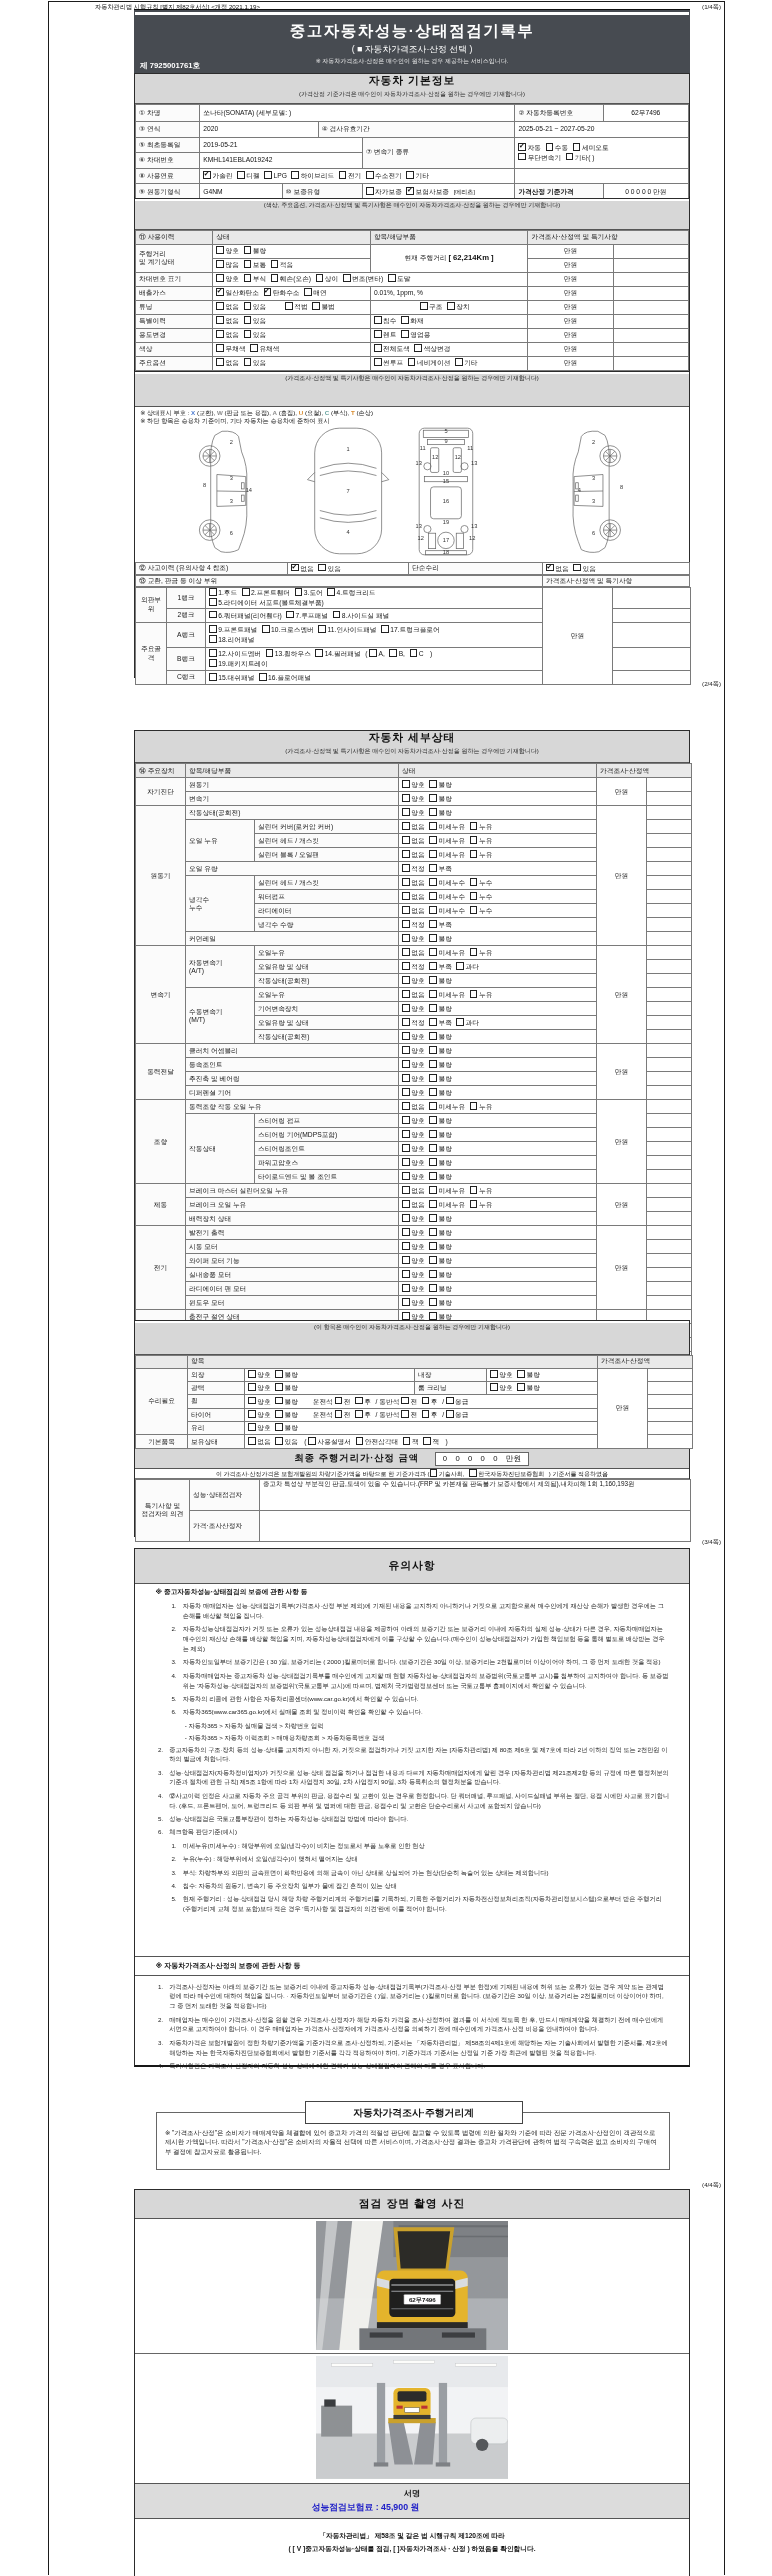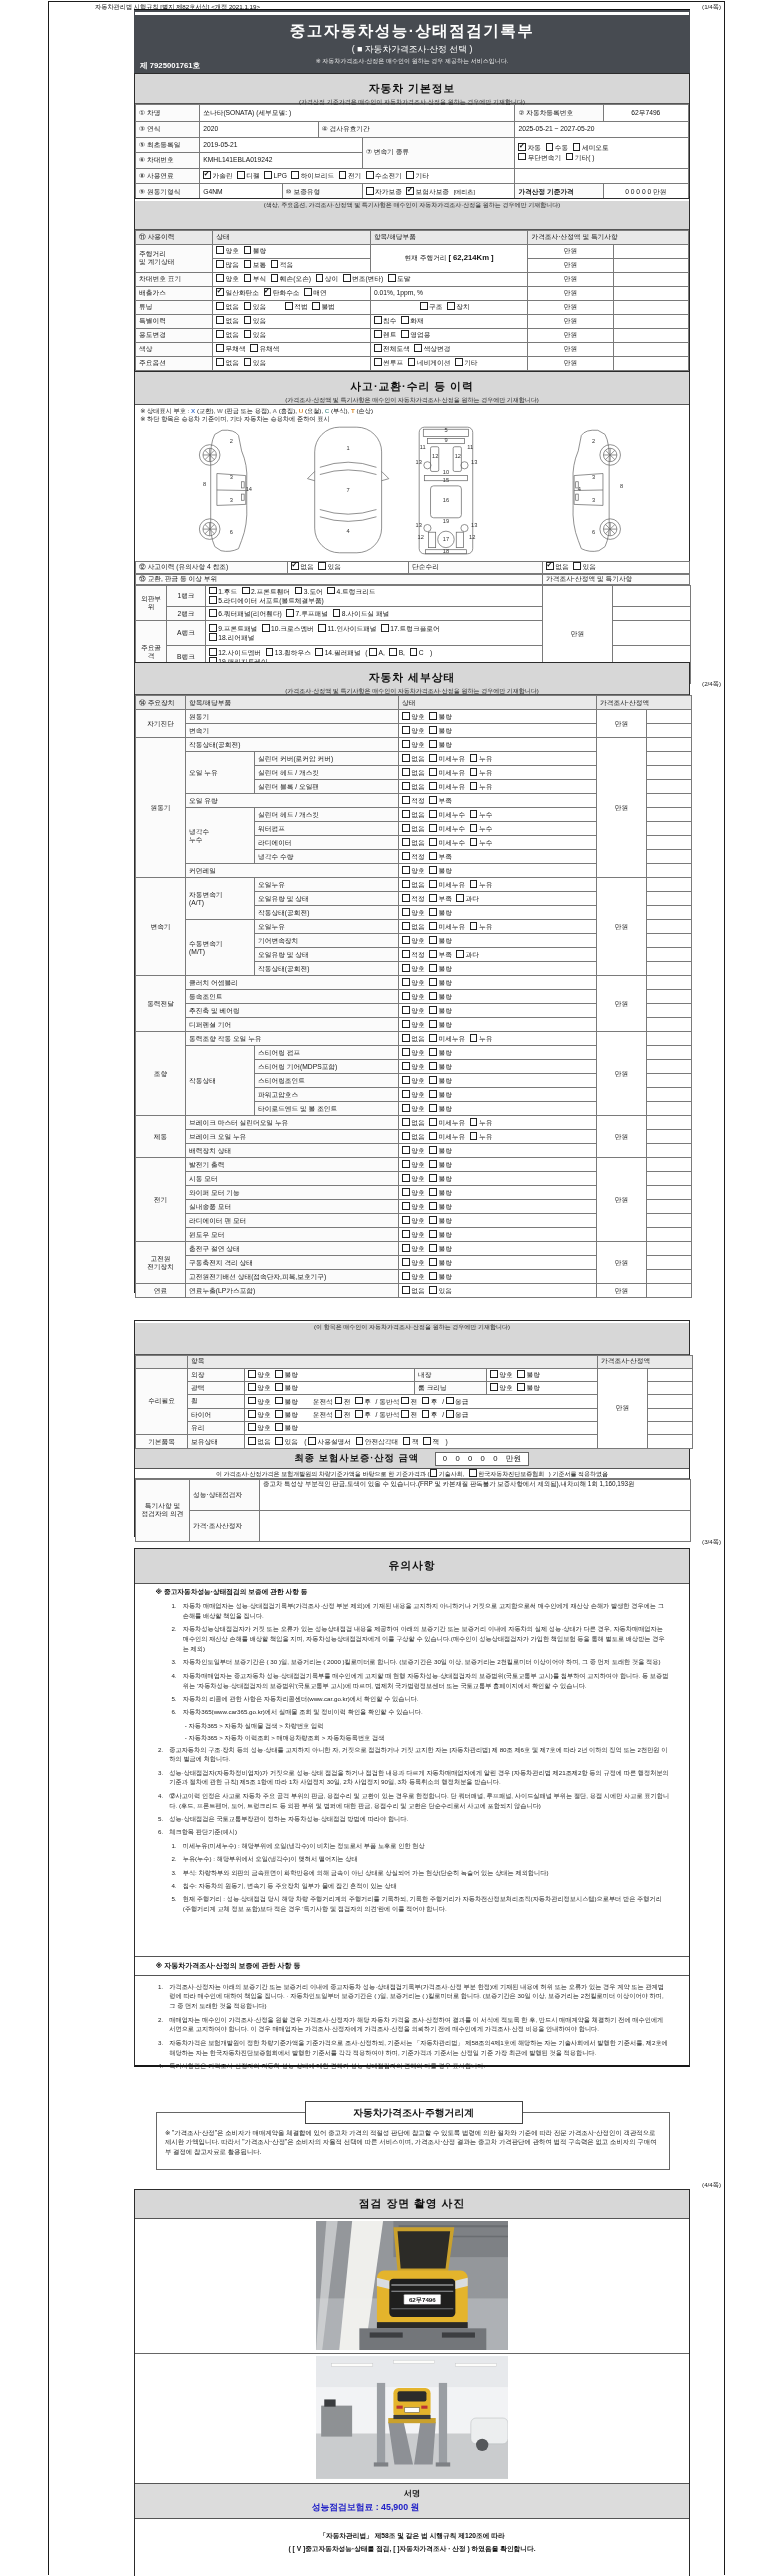--- a/index.html
+++ b/index.html
@@ -4,21 +4,21 @@
 <style>
   html,body{margin:0;padding:0;background:#fff}
   body{width:773px;height:2576px;position:relative;font-family:"Liberation Sans","DejaVu Sans",sans-serif;color:#111;font-size:6.7px}
   #page{position:absolute;left:0;top:0;width:773px;height:2576px;overflow:hidden;background:#fff}
   .abs{position:absolute}
   .frame{background:#1b1b1b}
   .pmark{font-size:6.2px;color:#222;text-align:right;width:62px}
   
   .sec{position:absolute;left:134px;width:556px;border:1px solid #2c2c2c;border-bottom:2.6px solid #171717;background:#fff;box-sizing:border-box}
   .band{background:#d7d7d7;border-bottom:0.5px solid #555;text-align:center}
-  .band .t{font-weight:bold;font-size:10.8px;padding-top:8px;letter-spacing:1px}
+  .band .t{font-weight:bold;font-size:10.8px;padding-top:0;letter-spacing:1px}
   .band .s{font-size:6px;margin-top:1.5px;color:#222}
   
   #titlebox{position:absolute;left:134px;top:9.3px;width:556px;height:64px;background:#474b51;border-top:1px solid #111;box-sizing:border-box}
   #titlebox .stripe{height:3.6px;background:#fff;margin:1.5px 1px 0 1px}
   #titlebox .bigt{color:#fff;font-size:15.5px;font-weight:bold;text-align:center;margin-top:5.2px;letter-spacing:1.5px}
   #titlebox .sub{color:#fff;font-size:8.8px;text-align:center;margin-top:2.1px}
   #titlebox .note{color:#eee;font-size:6px;text-align:center;margin-top:1.5px}
   #docno{position:absolute;left:140px;top:61px;color:#fff;font-size:7.7px;font-weight:bold}
   
   table{border-collapse:collapse;table-layout:fixed;width:100%}
@@ -206,21 +206,20 @@
               <td class="rt">만원</td>
               <td></td>
             </tr>
           </tbody>
         </table>
       </div>
   </div>
 
   <div class="sec" style="top:371px;height:307px">
     <div class="band" style="height:32px">
-      <div class="t">사고·교환·수리 등 이력</div>
       <div class="s">(가격조사·산정액 및 특기사항은 매수인이 자동차가격조사·산정을 원하는 경우에만 기재합니다)</div>
     </div>
     <div style="padding:2.1px 5.2px 0 5.2px;font-size:6.2px;line-height:8.2px">
       <div id="legend1"><span>※ 상태표시 부호 : </span><span class="legend-k" style="color: rgb(74, 122, 208);">X</span><span> (교환), </span><span class="legend-k" style="color: rgb(138, 138, 138);">W</span><span> (판금 또는 용접), </span><span class="legend-k" style="color: rgb(138, 138, 138);">A</span><span> (흠집), </span><span class="legend-k" style="color: rgb(217, 138, 43);">U</span><span> (요철), </span><span class="legend-k" style="color: rgb(106, 165, 160);">C</span><span> (부식), </span><span class="legend-k" style="color: rgb(217, 138, 43);">T</span><span> (손상)</span></div>
       <div id="legend2">※ 하단 항목은 승용차 기준이며, 기타 자동차는 승용차에 준하여 표시</div>
     </div>
     <div style="height:137px;text-align:center">
       <svg id="carDiag" width="453" height="133" viewBox="0 0 880 258" style="font-size:13px">
           <g stroke="#666" fill="none" stroke-width="1.4">
             <g transform="translate(30,8)">
@@ -388,21 +387,21 @@
               <td class="lb ctr">C랭크</td>
               <td><span class="cbw"><span class="cb"></span><span>15.대쉬패널</span></span><span class="cbw"><span class="cb"></span><span>16.플로어패널</span></span></td>
               <td></td>
             </tr>
           </tbody>
         </table>
       </div>
   </div>
   <div class="abs pmark" style="left:659px;top:680px">(2/4쪽)</div>
 
-  <div class="sec" style="top:662px;height:631px">
+  <div class="sec" style="top:730px;height:631px">
     <div class="band" style="height:31px">
       <div class="t">자동차 세부상태</div>
       <div class="s">(가격조사·산정액 및 특기사항은 매수인이 자동차가격조사·산정을 원하는 경우에만 기재합니다)</div>
     </div>
     <div id="dT">
         <table>
           <colgroup>
             <col style="width: 50px;">
             <col style="width: 69px;">
             <col style="width: 144px;">
@@ -710,21 +709,21 @@
             <tr style="height: 14px;">
               <td class="lb ctr">기본품목</td>
               <td class="lb">보유상태</td>
               <td colspan="3"><span class="cbw"><span class="cb"></span><span>없음</span></span><span class="cbw"><span class="cb"></span><span>있음</span></span> ( <span class="cbw"><span class="cb"></span><span>사용설명서</span></span><span class="cbw"><span class="cb"></span><span>안전삼각대</span></span><span class="cbw"><span class="cb"></span><span>잭</span></span><span class="cbw"><span class="cb"></span><span>잭</span></span> )</td>
               <td></td>
             </tr>
           </tbody>
         </table>
       </div>
     <div style="height:18.5px;background:#d7d7d7;border-bottom:0.5px solid #555;display:flex;align-items:center;justify-content:center">
-      <span class="b" style="font-size:9.3px;letter-spacing:1px;margin-right:15.5px">최종 보험사보증·산정 금액</span>
+      <span class="b" style="font-size:9.3px;letter-spacing:1px;margin-right:15.5px">최종 주행거리가·산정 금액</span>
       <span class="digitbox"><span>0 0 0 0 0</span>&nbsp;<span style="letter-spacing:0">만원</span></span>
     </div>
     <div id="fpNote" style="height:8.8px;font-size:6px;text-align:center;border-bottom:0.5px solid #777;line-height:8.2px"><span>이 가격조사·산정가격은 보험개발원의 차량기준가액을 바탕으로 한 기준가격과 (</span><span class="cbw"><span class="cb"></span><span>기술사회,</span></span><span class="cbw"><span class="cb"></span><span>한국자동차진단보증협회</span></span><span>) 기준서를 적용하였음</span></div>
     <div id="sT">
         <table>
           <colgroup>
             <col style="width: 54px;">
             <col style="width: 70px;">
             <col style="width: 431px;">
           </colgroup>

